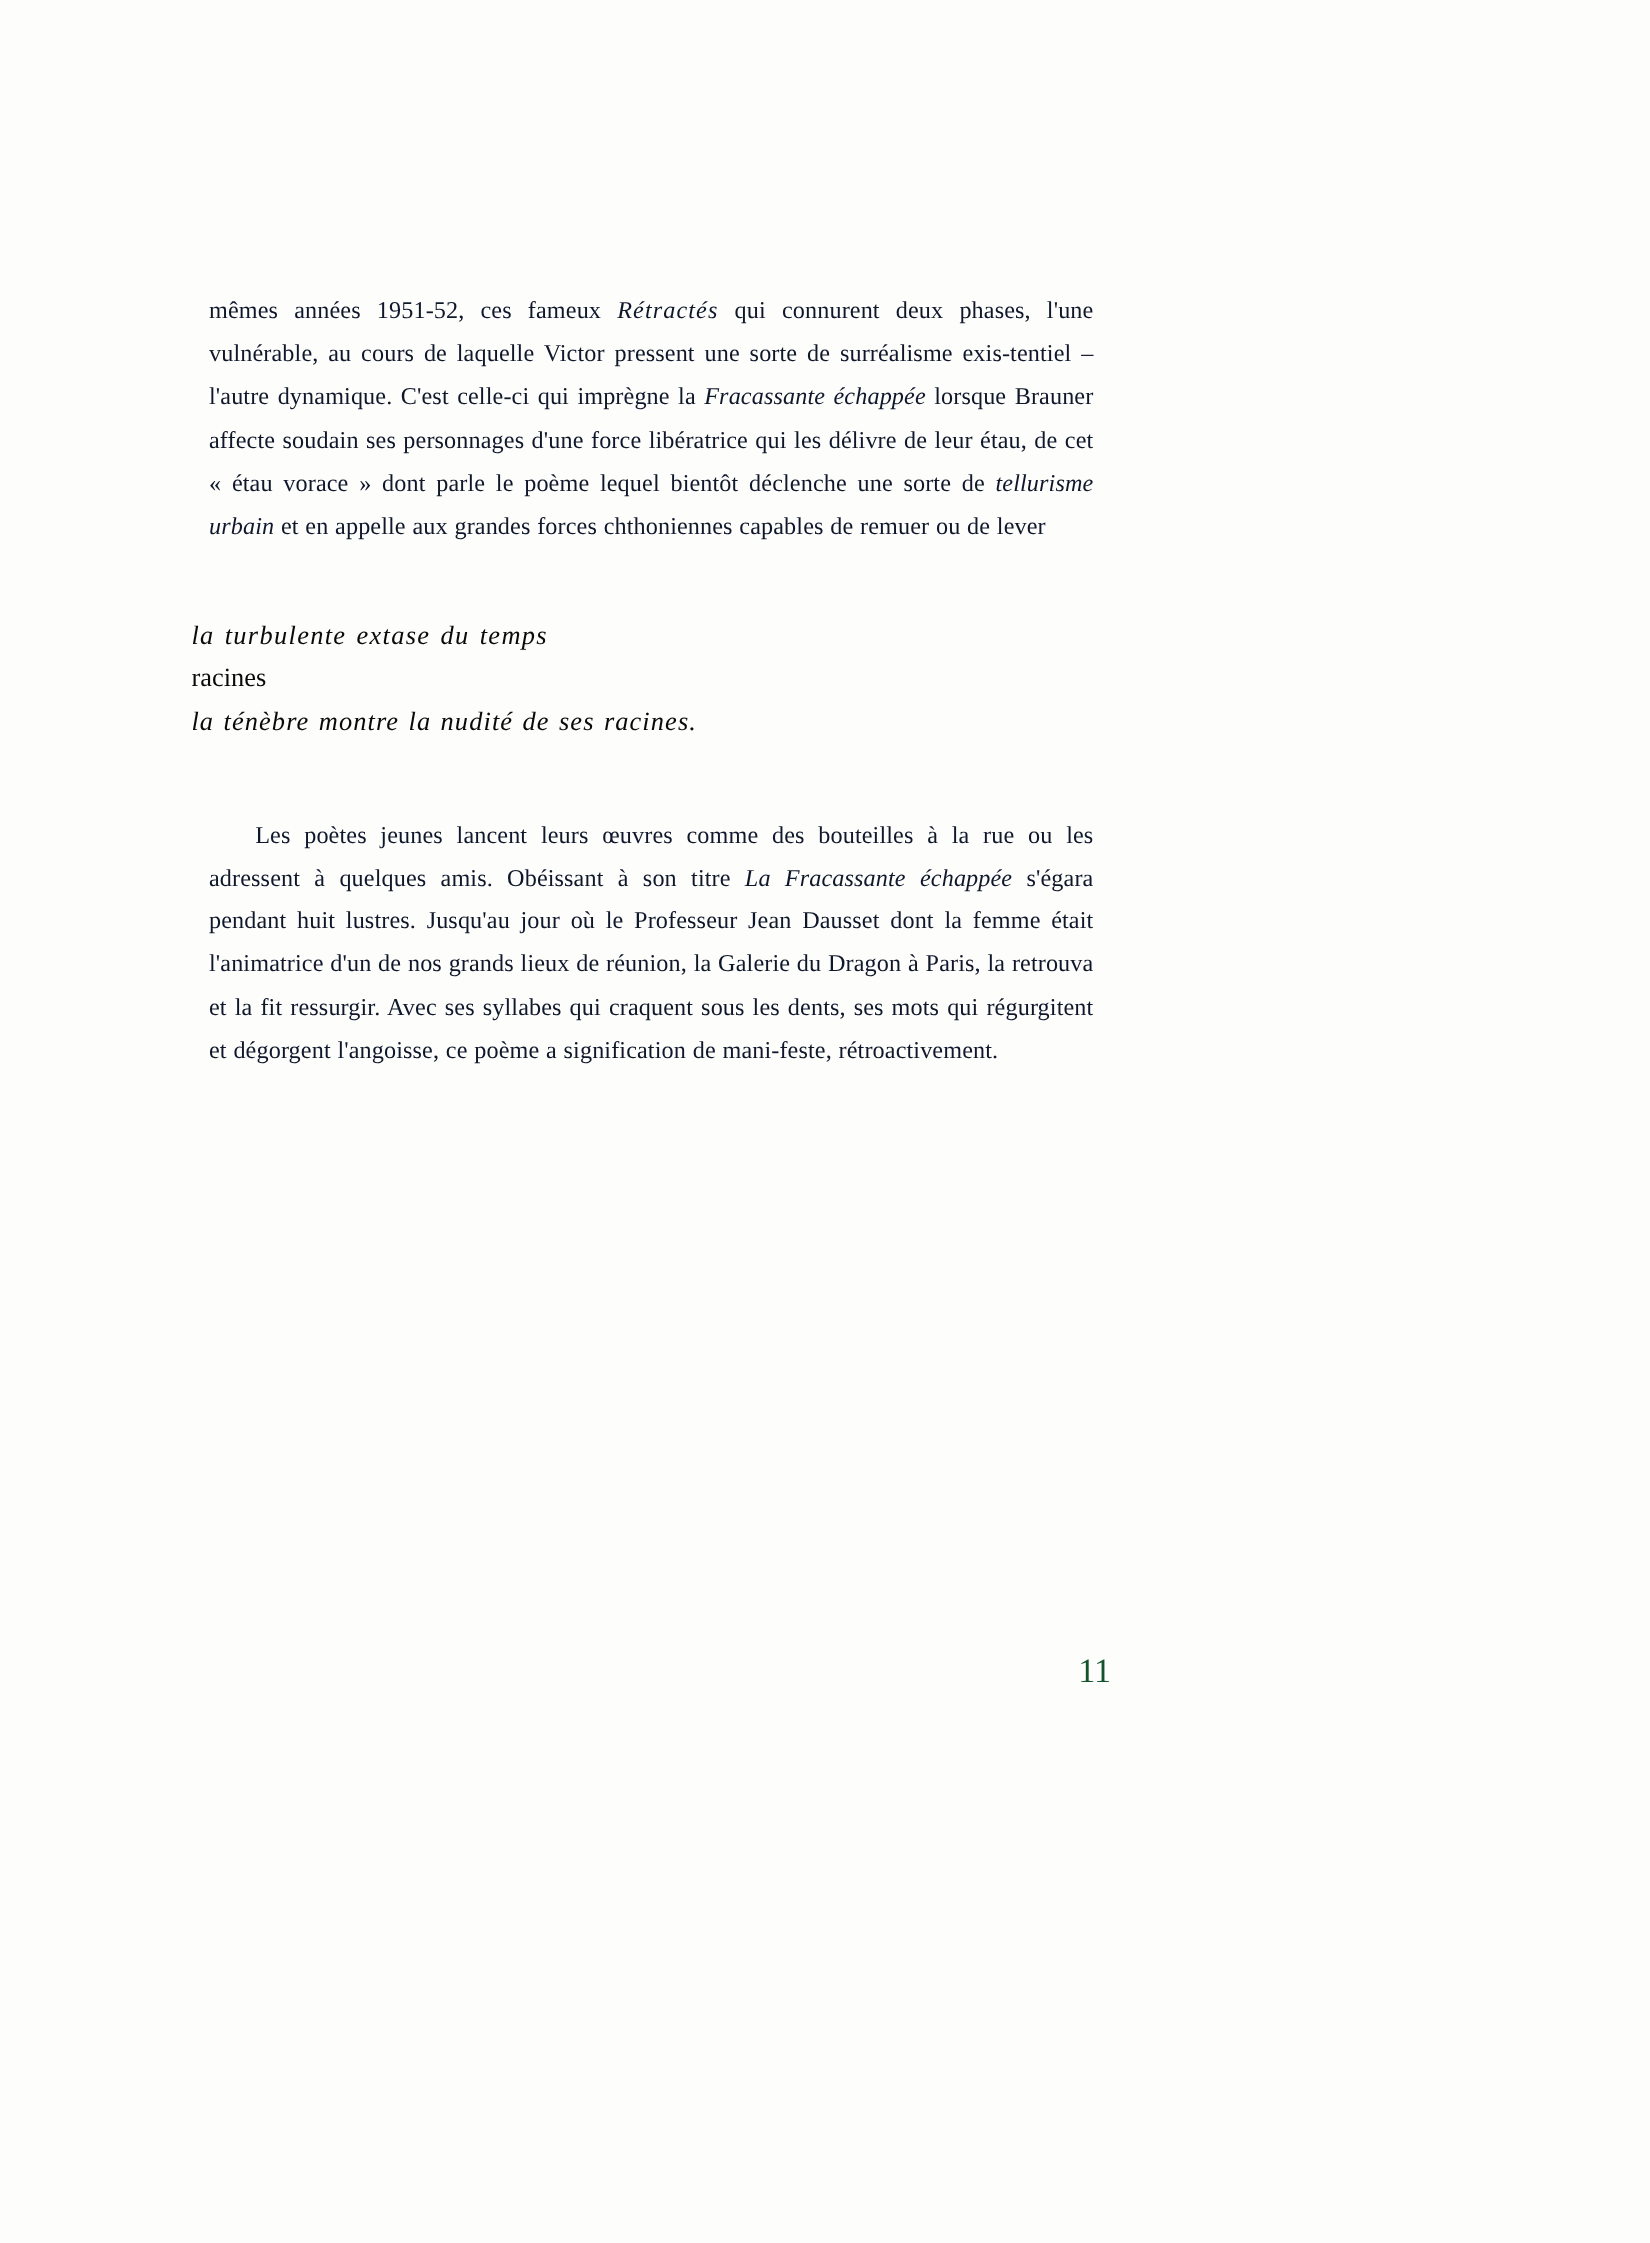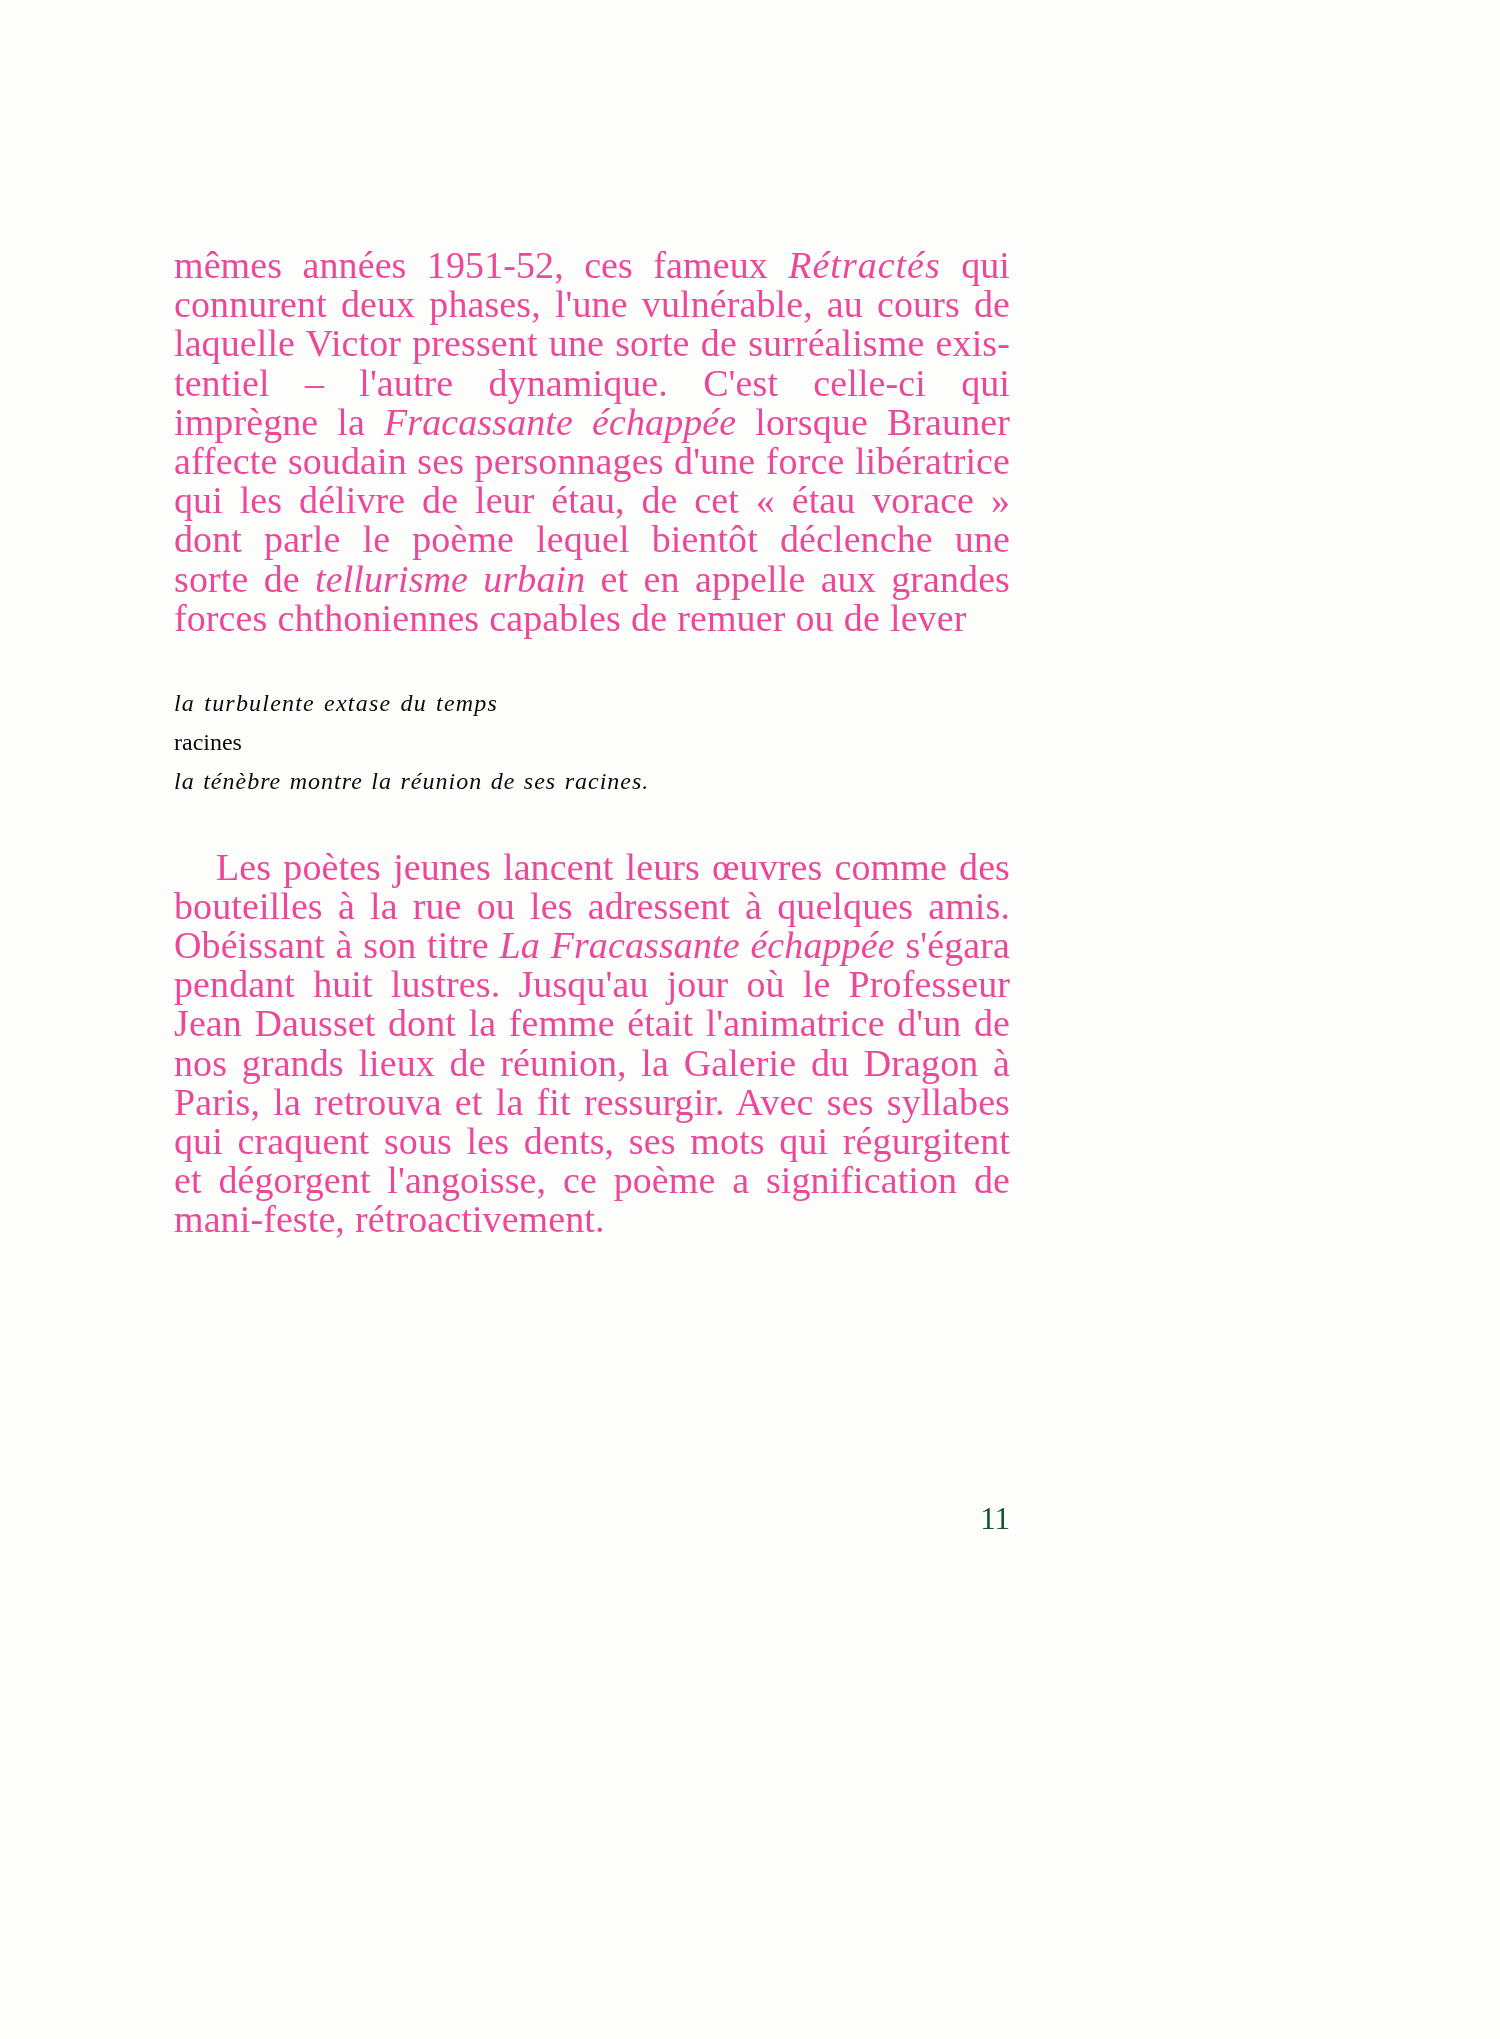--- a/index.html
+++ b/index.html
@@ -24,28 +24,28 @@
   }
 
   .textblock {
     position: absolute;
     left: 174px;
     top: 246px;
     width: 836px;
   }
 
   .para {
-    font-size: 38px;
+    font-size: 22px;
     line-height: 39.2px;
     text-align: justify;
     text-justify: inter-word;
-    margin: 0;
+    margin: 16px;
     letter-spacing: 0.1px;
     word-spacing: 0.5px;
-    color: #ec4899;
+    color: #0f172a;
   }
 
   .para.first {
     text-indent: 0;
   }
 
   .para.indent {
     text-indent: 42px;
     font-family: Liberation Serif, serif;
   }
@@ -103,21 +103,21 @@
 
 <div class="textblock">
 
   <p class="para first"><span>mêmes années 1951-52, ces fameux </span><i class="trk">Rétractés</i><span> qui connurent deux phases, l'une vulnérable, au cours de laquelle Victor pressent une sorte de surréalisme exis-tentiel – l'autre dynamique. C'est celle-ci qui imprègne la </span><i>Fracassante échappée</i><span> lorsque Brauner affecte soudain ses personnages d'une force libératrice qui les délivre de leur étau, de cet « étau vorace » dont parle le poème lequel bientôt déclenche une sorte de </span><i>tellurisme urbain</i><span> et en appelle aux grandes forces chthoniennes capables de remuer ou de lever</span></p>
 
   <div class="gap-poem-top"></div>
 
   <div class="poem">
     <div class="l1">la turbulente extase du temps</div>
     <div class="l2">racines</div>
-    <div class="l3">la ténèbre montre la réunion de ses racines.</div>
+    <div class="l3">la ténèbre montre la nudité de ses racines.</div>
   </div>
 
   <div class="gap-poem-bottom"></div>
 
   <p class="para indent"><span>Les poètes jeunes lancent leurs œuvres comme des bouteilles à la rue ou les adressent à quelques amis. Obéissant à son titre </span><i>La Fracassante échappée</i><span> s'égara pendant huit lustres. Jusqu'au jour où le Professeur Jean Dausset dont la femme était l'animatrice d'un de nos grands lieux de réunion, la Galerie du Dragon à Paris, la retrouva et la fit ressurgir. Avec ses syllabes qui craquent sous les dents, ses mots qui régurgitent et dégorgent l'angoisse, ce poème a signification de mani-feste, rétroactivement.</span></p>
 
 </div>
 
 <div class="folio">11</div>
 

